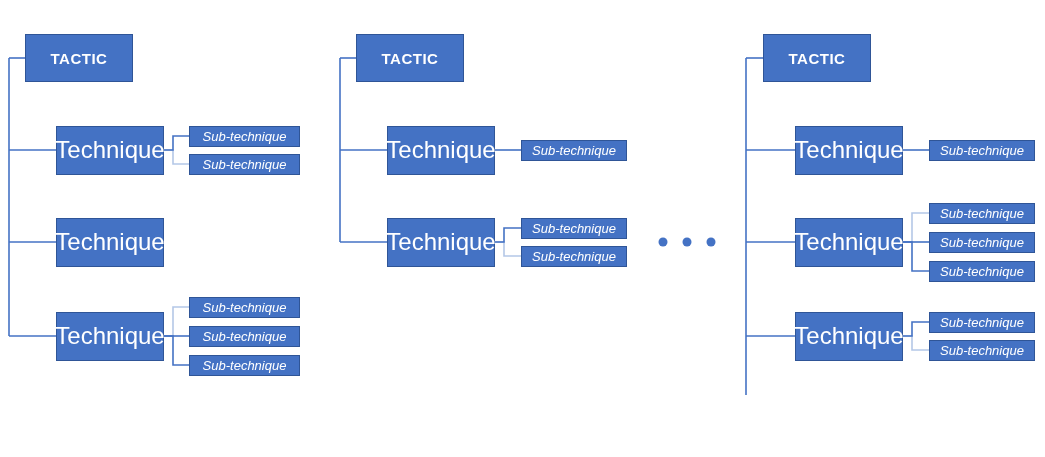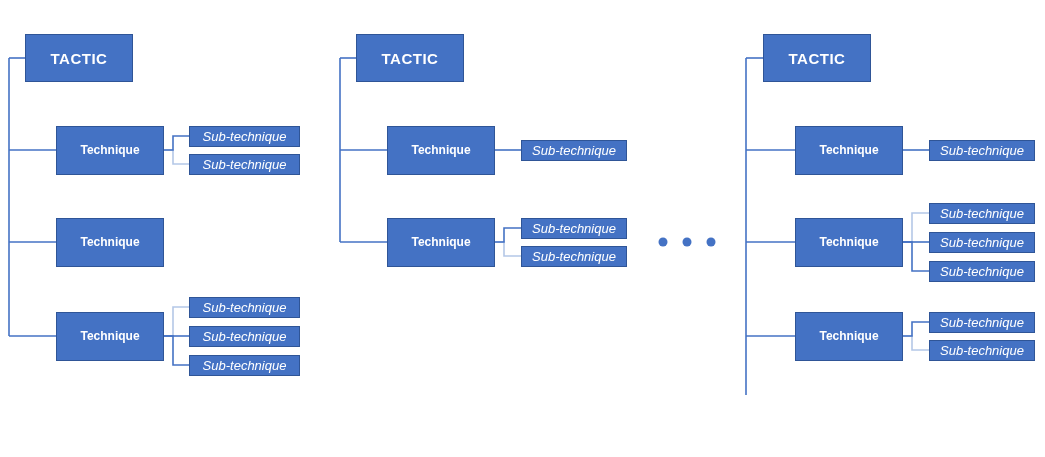--- a/index.html
+++ b/index.html
@@ -16,21 +16,21 @@
     box-sizing:border-box;
     display:flex;align-items:center;justify-content:center;
     color:#ffffff;
     background:#4472C4;
     border:1.6px solid #2F5597;
     text-align:center;
     line-height:1;
     white-space:nowrap;
   }
   .tactic-box{font-size:15px;font-weight:bold;letter-spacing:.5px;}
-  .technique-box{font-size:12px;font-weight:700;}
+  .technique-box{font-size:24px;font-weight:400;}
   .subtechnique-box{font-size:13px;font-weight:400;font-style:italic;}
 </style>
 </head>
 <body>
 
 <div id="stage">
   <svg id="connector-layer" xmlns="http://www.w3.org/2000/svg" width="1045" height="457" viewBox="0 0 1045 457">
       <polyline points="9,58 9,336" fill="none" stroke="#4472C4" stroke-width="1.6"></polyline>
       <polyline points="9,58 25,58" fill="none" stroke="#4472C4" stroke-width="1.6"></polyline>
       <polyline points="9,150 56,150" fill="none" stroke="#4472C4" stroke-width="1.6"></polyline>

